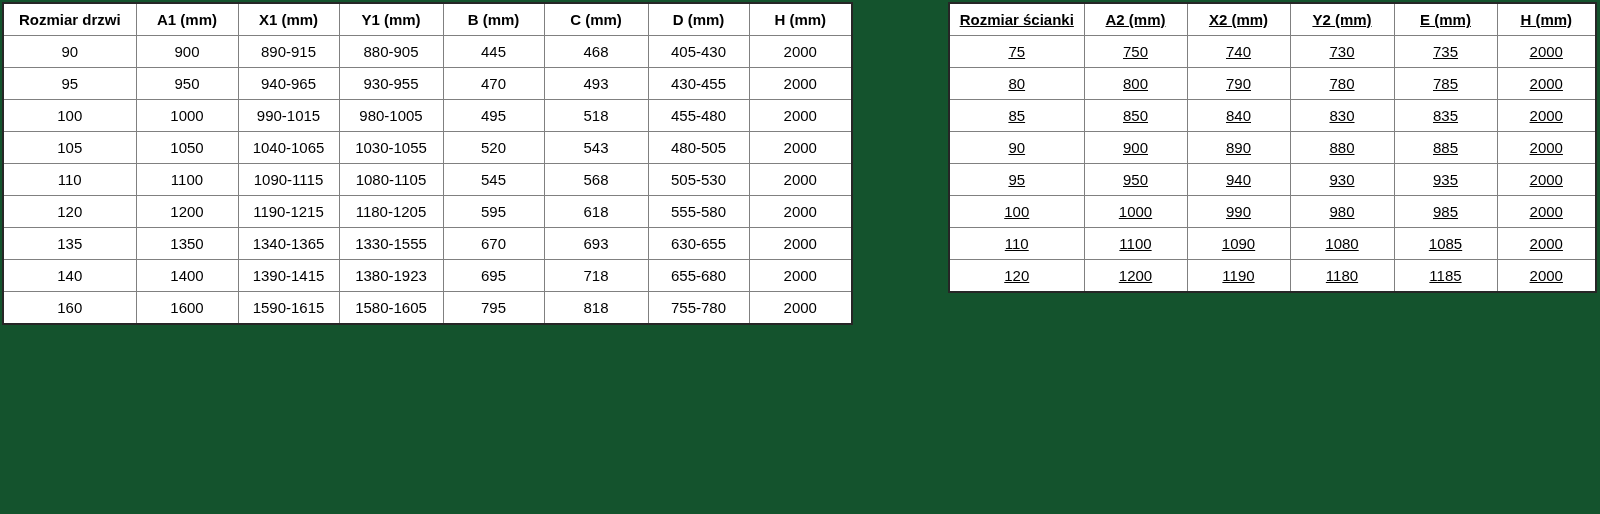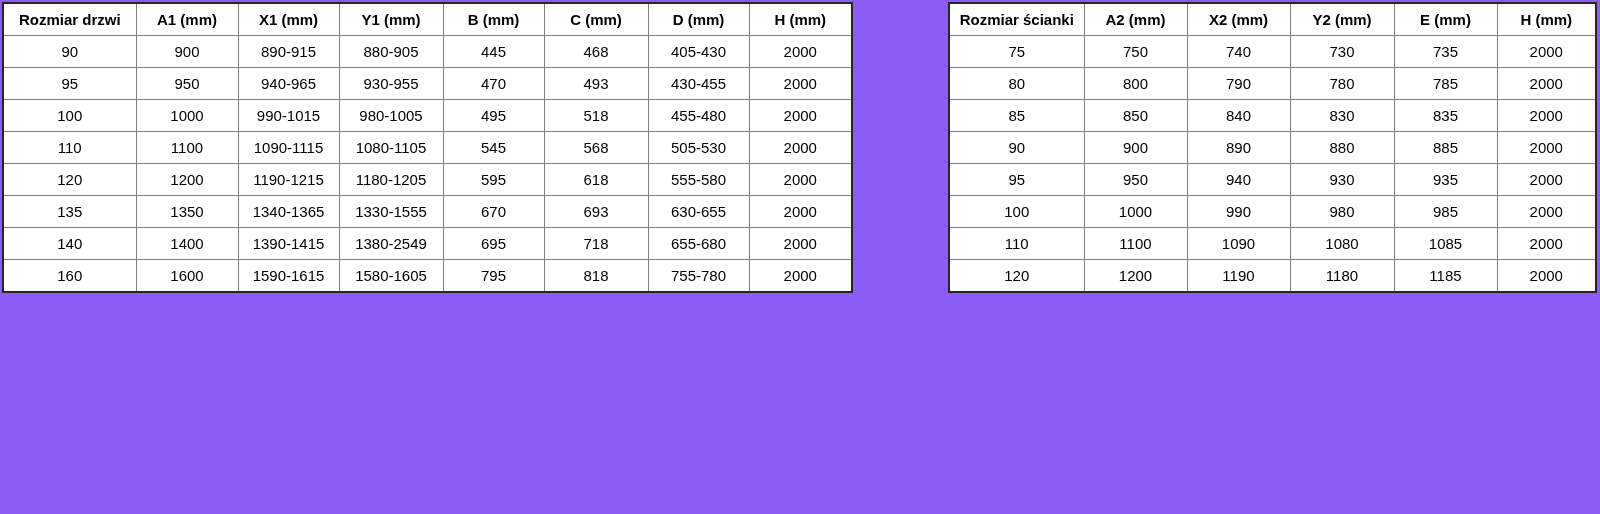--- a/index.html
+++ b/index.html
@@ -5,33 +5,33 @@
   html, body {
     margin: 0;
     padding: 0;
     background: #ffffff;
     font-family: "Liberation Sans", "DejaVu Sans", sans-serif;
   }
   .canvas {
     position: relative;
     width: 1600px;
     height: 514px;
-    background: #8b5cf6;
+    background: #14532d;
     overflow: hidden;
   }
   table.spec-table {
     position: absolute;
     top: 2px;
     border-collapse: collapse;
     table-layout: fixed;
     border: 2px solid #262626;
     background: #ffffff;
   }
   table.spec-table.left-table  { left: 2px;   width: 849px; }
-  table.spec-table.right-table { left: 948px; width: 647px; }
+  table.spec-table.right-table { left: 948px; width: 647px; text-decoration: underline; }
   table.spec-table th,
   table.spec-table td {
     border: 1px solid #808080;
     padding: 0;
     height: 31px;
     text-align: center;
     vertical-align: middle;
     font-size: 15px;
     color: #000000;
     white-space: nowrap;
@@ -94,20 +94,30 @@
           <td>100</td>
           <td>1000</td>
           <td>990-1015</td>
           <td>980-1005</td>
           <td>495</td>
           <td>518</td>
           <td>455-480</td>
           <td>2000</td>
         </tr>
         <tr>
+          <td>105</td>
+          <td>1050</td>
+          <td>1040-1065</td>
+          <td>1030-1055</td>
+          <td>520</td>
+          <td>543</td>
+          <td>480-505</td>
+          <td>2000</td>
+        </tr>
+        <tr>
           <td>110</td>
           <td>1100</td>
           <td>1090-1115</td>
           <td>1080-1105</td>
           <td>545</td>
           <td>568</td>
           <td>505-530</td>
           <td>2000</td>
         </tr>
         <tr>
@@ -127,21 +137,21 @@
           <td>1330-1555</td>
           <td>670</td>
           <td>693</td>
           <td>630-655</td>
           <td>2000</td>
         </tr>
         <tr>
           <td>140</td>
           <td>1400</td>
           <td>1390-1415</td>
-          <td>1380-2549</td>
+          <td>1380-1923</td>
           <td>695</td>
           <td>718</td>
           <td>655-680</td>
           <td>2000</td>
         </tr>
         <tr>
           <td>160</td>
           <td>1600</td>
           <td>1590-1615</td>
           <td>1580-1605</td>

